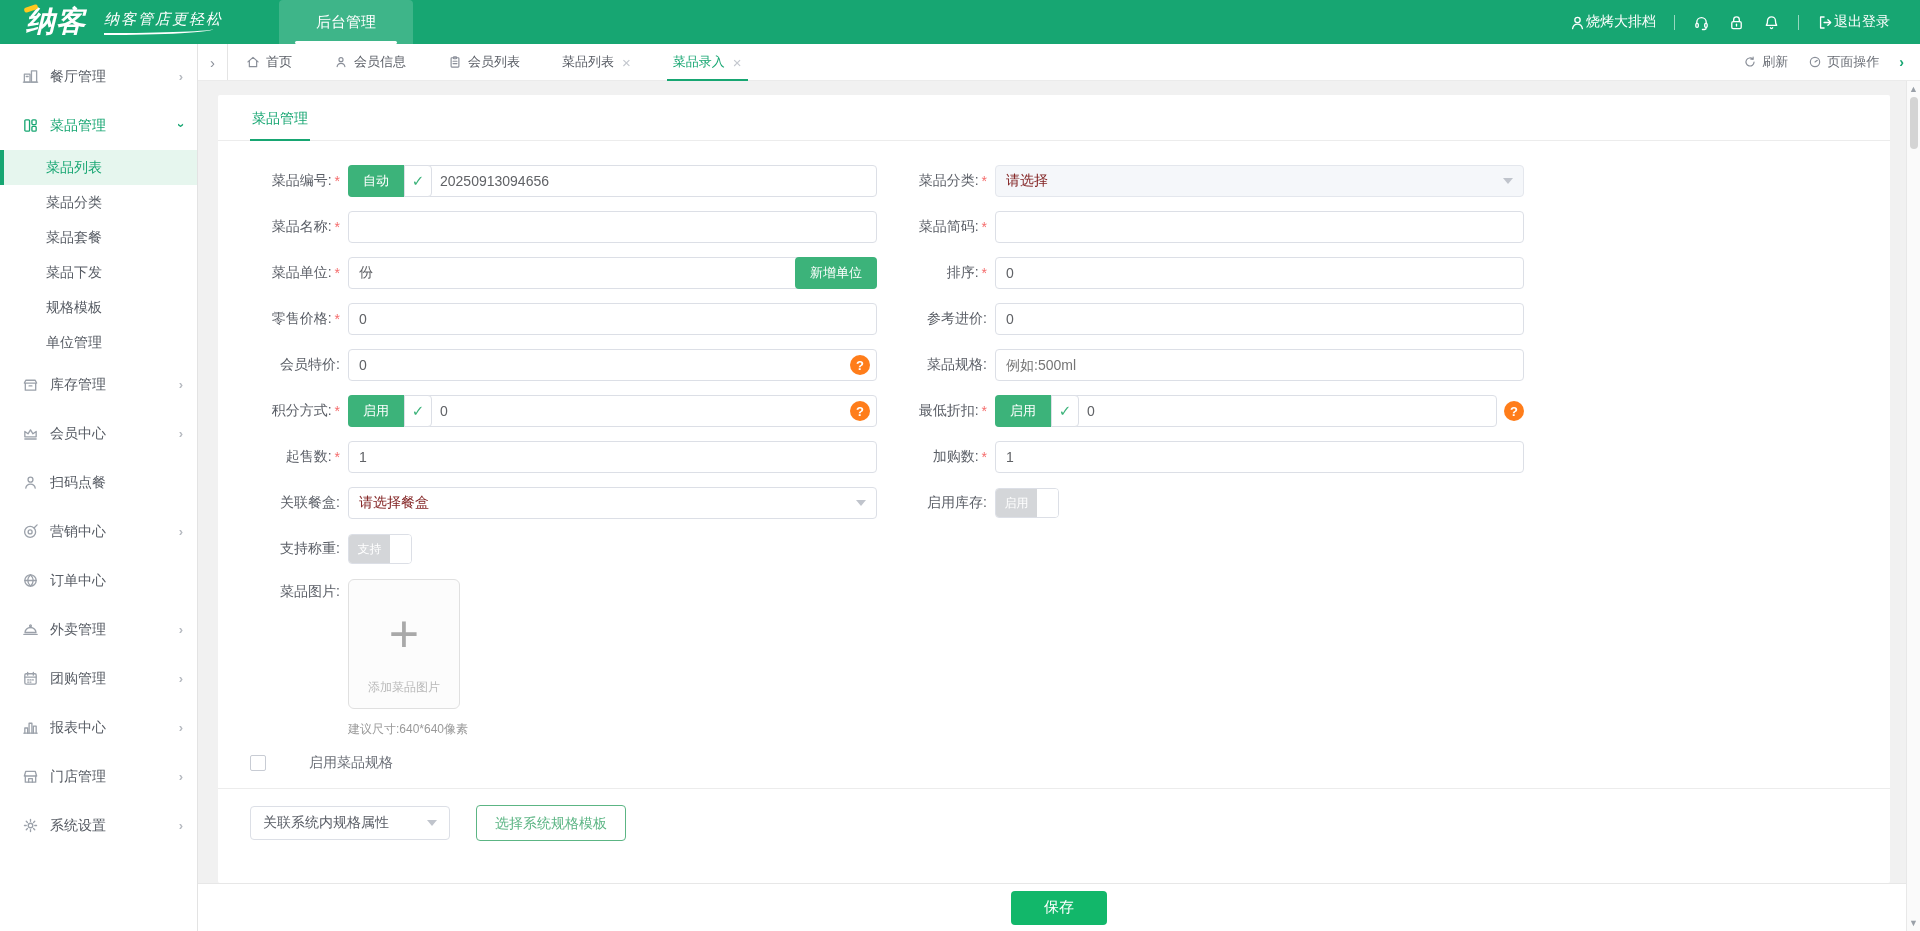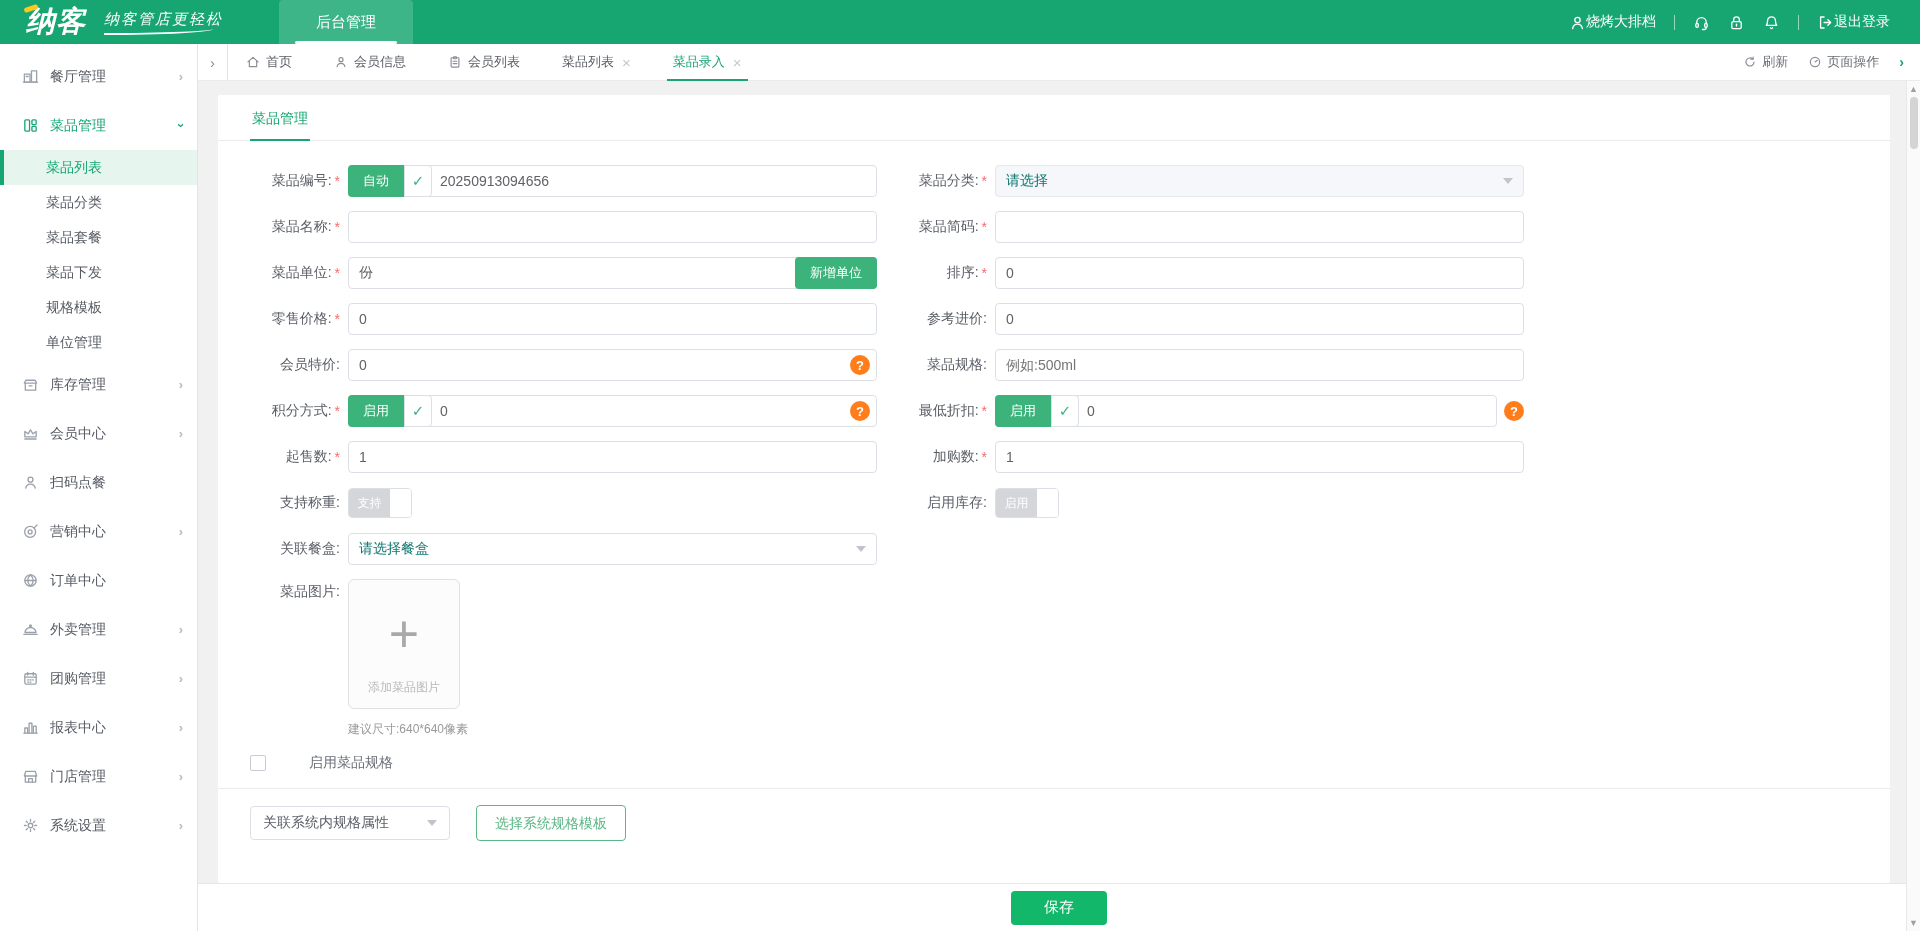--- a/index.html
+++ b/index.html
@@ -86,21 +86,21 @@
   .chk { width:28px; height:32px; margin:-1px 8px -1px 0; flex:none; border:1px solid #dcdfe6;
     border-radius:0 4px 4px 0; background:#fff; color:#3cb37a; display:flex; align-items:center;
     justify-content:center; font-size:15px; }
   .addunit { position:absolute; right:-1px; top:-1px; height:32px; padding:0 15px; background:#3cb37a;
     color:#fff; border:none; border-radius:4px; font-size:13px; cursor:pointer; }
   .help { width:20px; height:20px; flex:none; border-radius:50%; background:#ff7d1a; color:#fff;
     font-weight:bold; font-size:13px; display:flex; align-items:center; justify-content:center; cursor:pointer; }
   .help.inside { position:absolute; right:6px; top:5px; }
   .fctrl-flex { flex:1; display:flex; align-items:center; gap:7px; }
   .sel { justify-content:space-between; cursor:pointer; }
-  .sel .ph { color:#0f766e; }
+  .sel .ph { color:#7f1d1d; }
   .sel.disabled { background:#f5f7fa; border-color:#e4e7ed; }
   .caret { width:0; height:0; border-left:5px solid transparent; border-right:5px solid transparent;
     border-top:6px solid #c0c4cc; }
   .toggle { width:64px; height:30px; border:1px solid #dcdfe6; border-radius:4px; display:flex;
     overflow:hidden; cursor:pointer; background:#fff; }
   .toggle .ttxt { flex:1; background:#d4d6d9; color:#fff; font-size:12px; display:flex;
     align-items:center; justify-content:center; }
   .toggle .tknob { width:21px; background:#fff; }
   .upload-col { display:flex; flex-direction:column; }
   .upload-box { width:112px; height:130px; border:1px solid #e0e0e0; border-radius:6px; background:#fcfcfc;
@@ -491,37 +491,37 @@
                 <span>起售数:</span>
                   <i class="req">*</i>
               </div>
               <div class="ibox">
                   <input class="bare" value="1" style="">
                 </div>
             </div>
 
             <div class="frow">
               <div class="flabel">
+                <span>关联餐盒:</span>
+              </div>
+              <div class="ibox sel">
+                <span class="ph">请选择餐盒</span>
+                <span class="caret"></span>
+              </div>
+            </div>
+
+            <div class="frow">
+              <div class="flabel">
                 <span>支持称重:</span>
               </div>
               <div class="fctrl-flex">
                 <div class="toggle">
                   <span class="ttxt">支持</span>
                   <span class="tknob"></span>
                 </div>
-              </div>
-            </div>
-
-            <div class="frow">
-              <div class="flabel">
-                <span>关联餐盒:</span>
-              </div>
-              <div class="ibox sel">
-                <span class="ph">请选择餐盒</span>
-                <span class="caret"></span>
               </div>
             </div>
 
             <div class="frow tall">
               <div class="flabel">
                 <span>菜品图片:</span>
               </div>
               <div class="upload-col">
                 <div class="upload-box">
                   <span class="plus">+</span>

